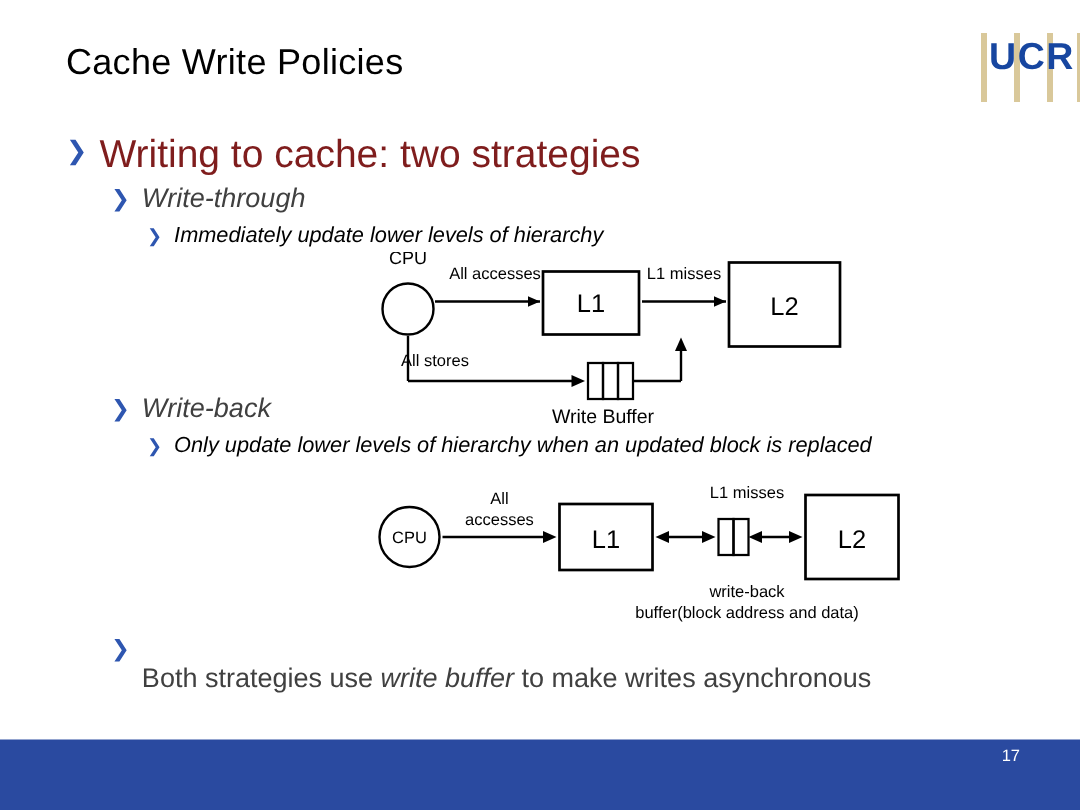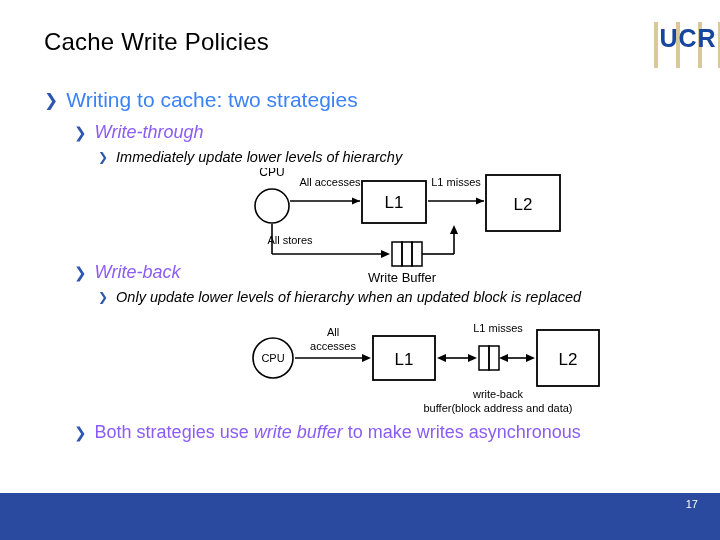--- a/index.html
+++ b/index.html
@@ -72,31 +72,31 @@
     font-size: 15px;
     line-height: 1;
     margin-right: 8px;
     flex: 0 0 auto;
   }
   .chev.lvl1 { font-size: 17px; margin-top: 4px; }
   .chev.lvl2 { font-size: 15px; margin-top: 3px; }
   .chev.lvl3 { font-size: 12px; margin-top: 3px; }
 
   .lvl1-text {
-    font-size: 21px;
-    color: #3b82f6;
+    font-size: 26px;
+    color: #7f1d1d;
     line-height: 1.15;
   }
   .lvl2-text {
     font-size: 18px;
-    color: #8b5cf6;
+    color: #404040;
     font-style: italic;
     line-height: 1.15;
   }
-  .lvl2-text.plain { font-style: normal; }
+  .lvl2-text.plain { font-style: normal; margin-top: 20px; }
   .lvl3-text {
     font-size: 14.5px;
     color: #000;
     line-height: 1.25;
     font-style: italic;
   }
 
   .b-l1 { left: 44px; top: 88px; }
   .b-l2a { left: 74px; top: 122px; }
   .b-l3a { left: 98px; top: 148px; }
@@ -127,21 +127,21 @@
   .footer-bar {
     position: absolute;
     left: 0;
     bottom: 0;
     width: 720px;
     height: 47px;
     background: #2a4aa0;
   }
   .page-num {
     position: absolute;
-    right: 22px;
+    right: 40px;
     bottom: 30px;
     color: #ffffff;
     font-size: 11px;
   }
 </style>
 </head>
 <body>
 
 <div class="slide">
 

